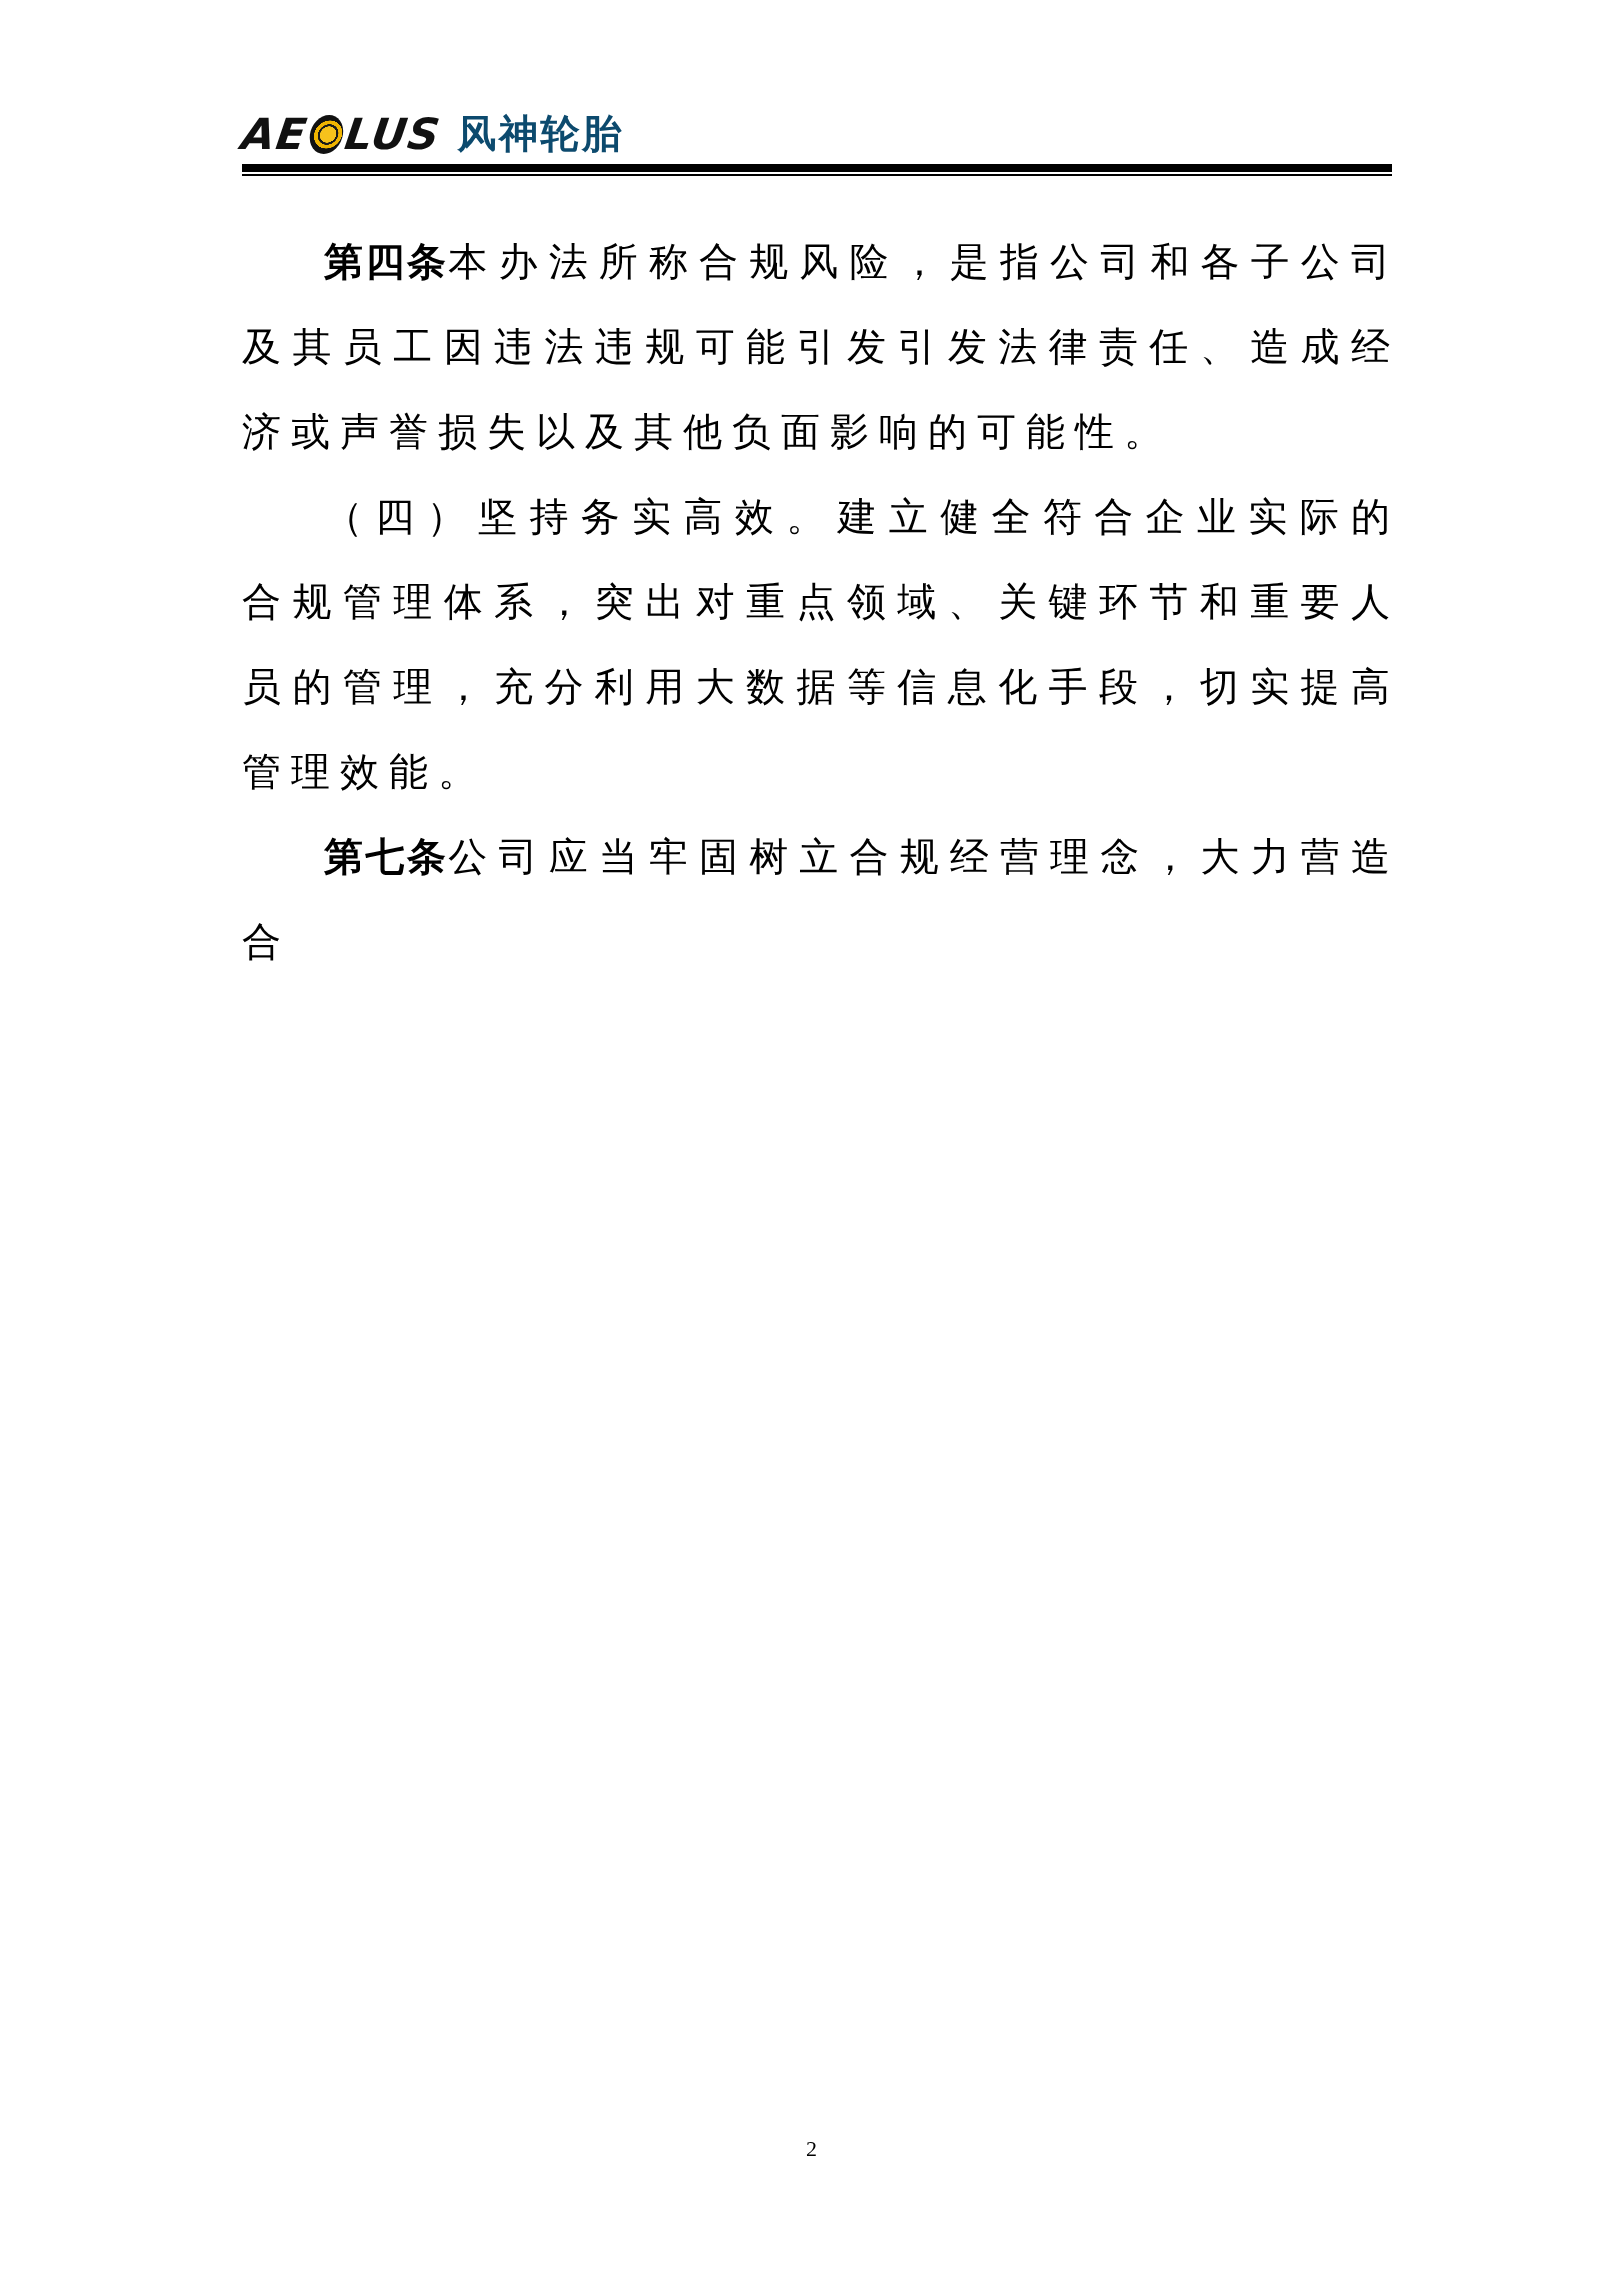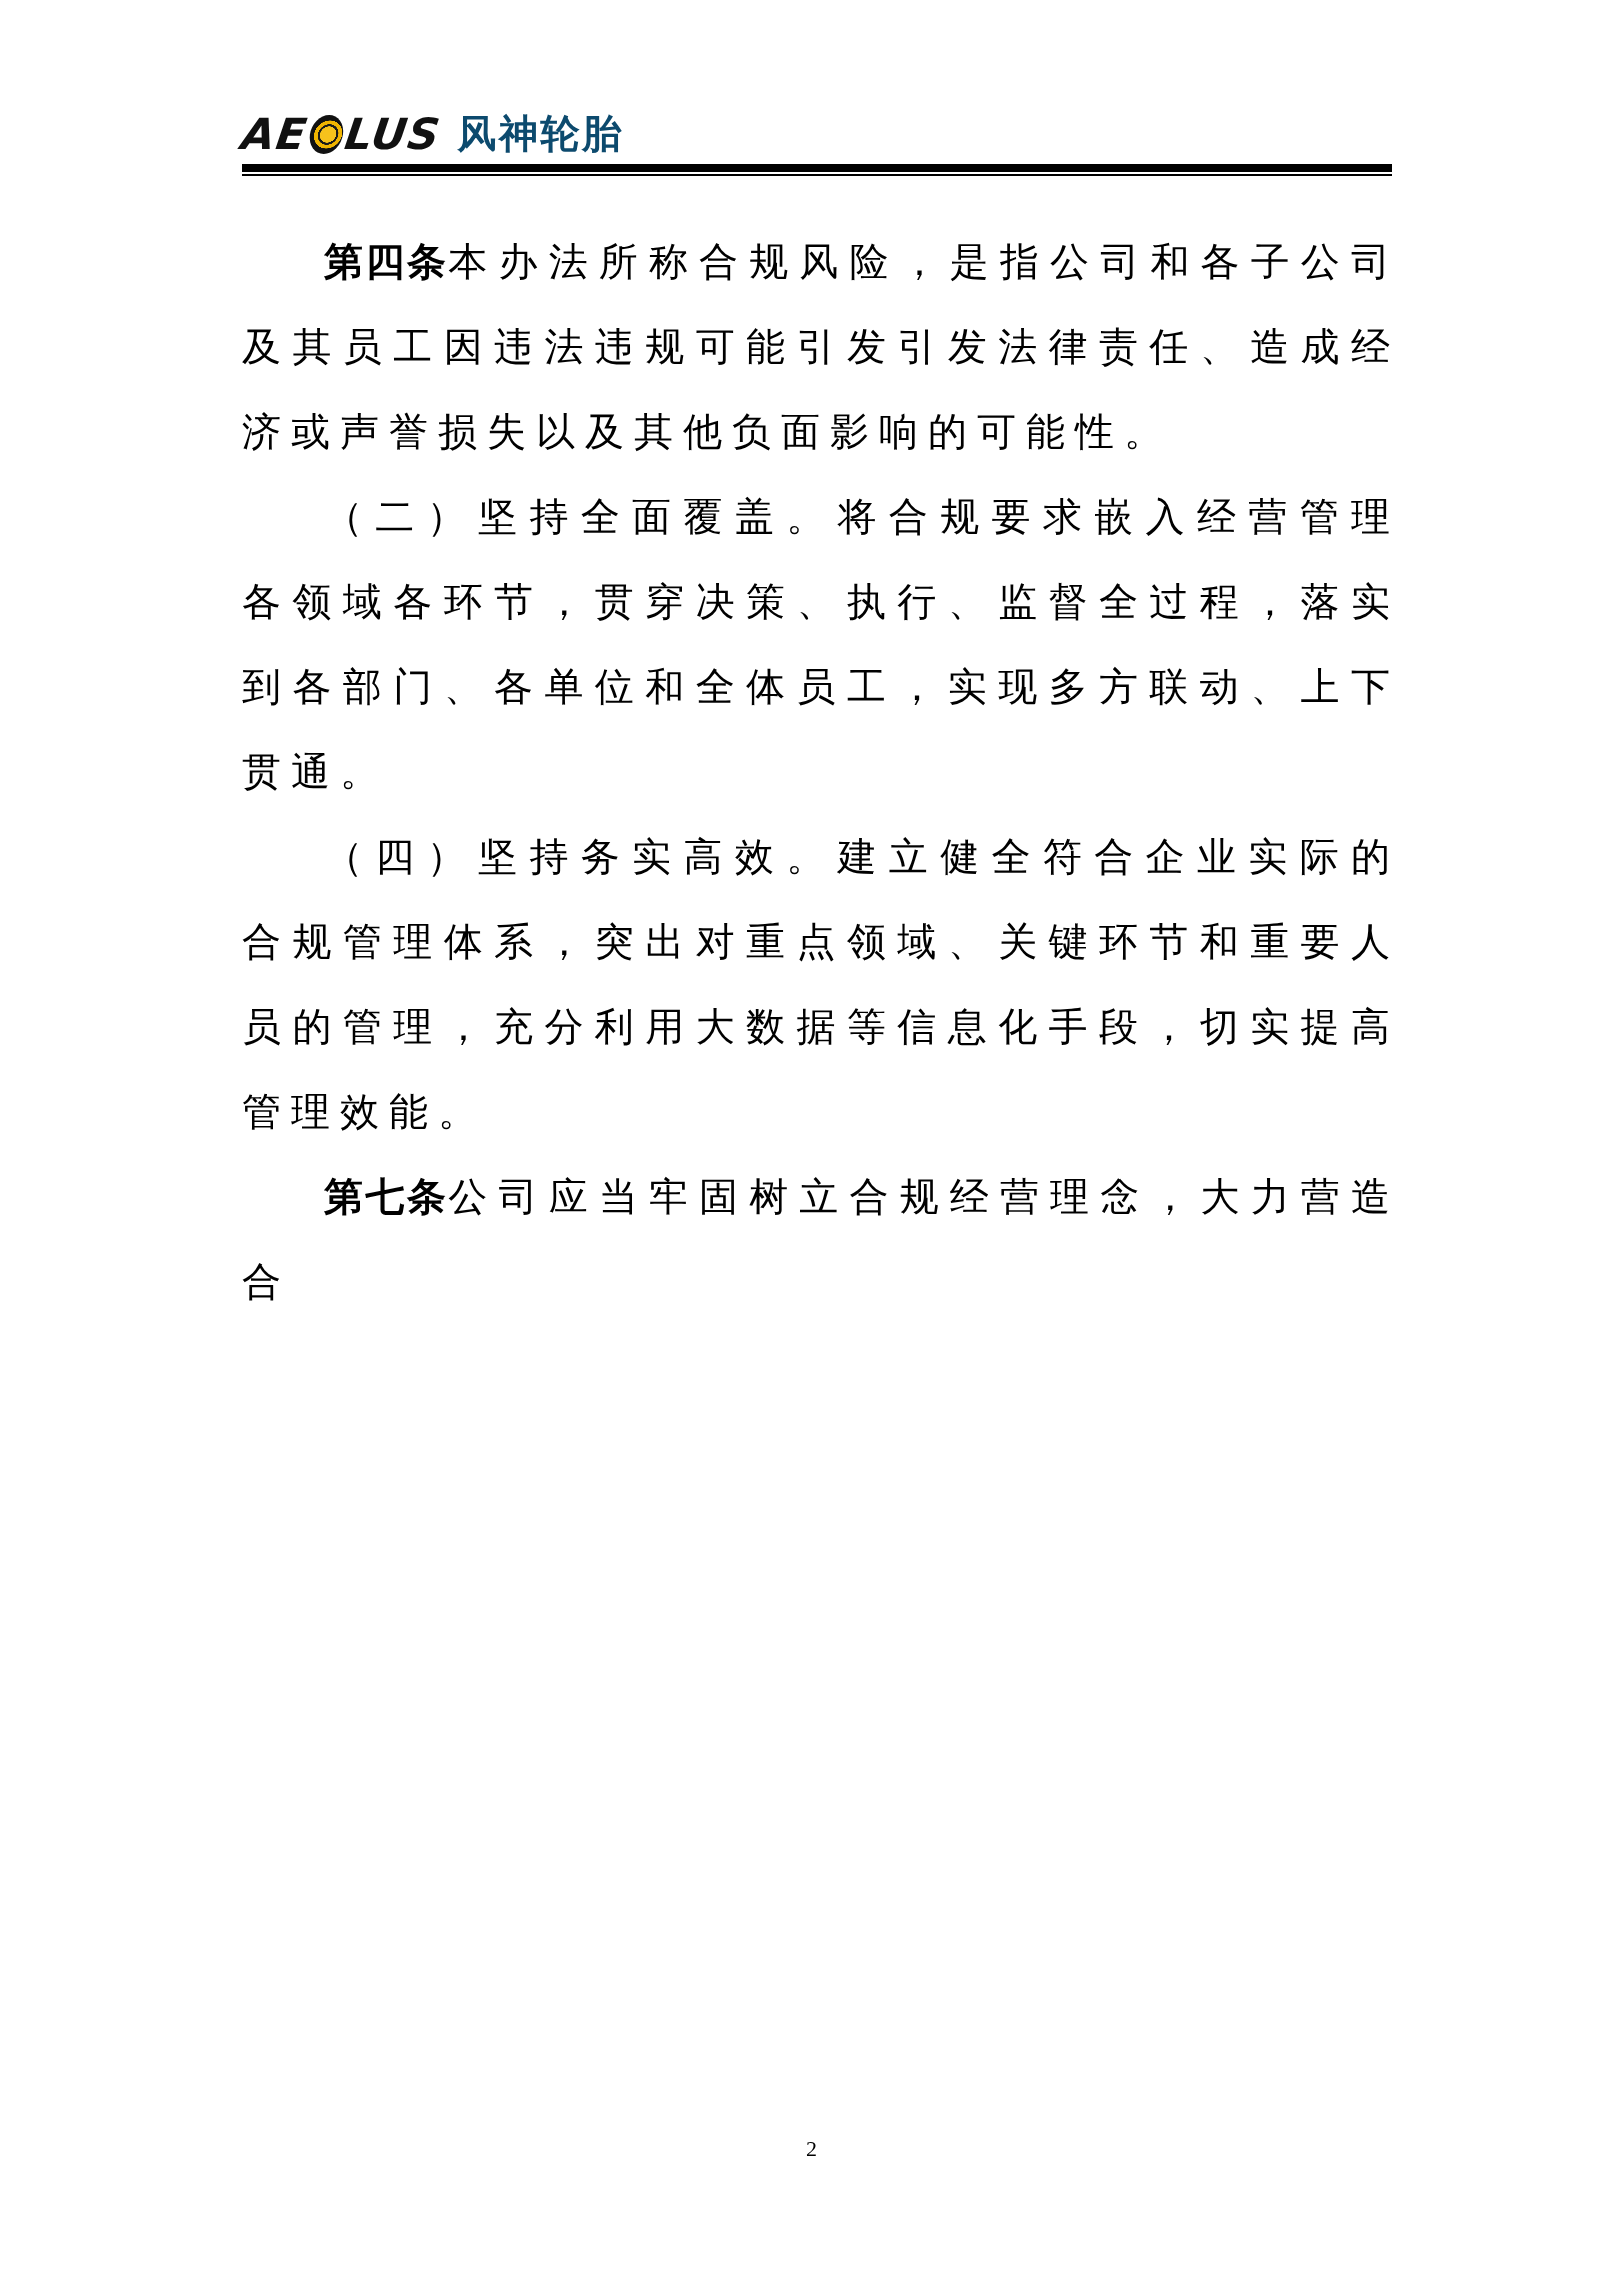--- a/index.html
+++ b/index.html
@@ -36,19 +36,18 @@
       <span>LUS</span>
     </span>
     <span class="logo-cn">风神轮胎</span>
   </div>
   <div class="rule-thick"></div>
   <div class="rule-thin"></div>
 </div>
 
 <div class="content">
   <p class="para indent"><span class="art">第四条</span><span>本办法所称合规风险，是指公司和各子公司及其员工因违法违规可能引发引发法律责任、造成经济或声誉损失以及其他负面影响的可能性。</span></p>
-  <p class="para indent"><span>（二）坚持全面覆盖。将合规要求嵌入经营管理各领域各环节，贯穿决策、执行、监督全过程，落实到各部门、各单位和全体员工，实现多方联动、上下贯通。</span></p>
   <p class="para indent"><span>（四）坚持务实高效。建立健全符合企业实际的合规管理体系，突出对重点领域、关键环节和重要人员的管理，充分利用大数据等信息化手段，切实提高管理效能。</span></p>
   <p class="para indent"><span class="art">第七条</span><span>公司应当牢固树立合规经营理念，大力营造合</span></p>
 </div>
 
 <div class="pageno">2</div>
 
 
 </body></html>

